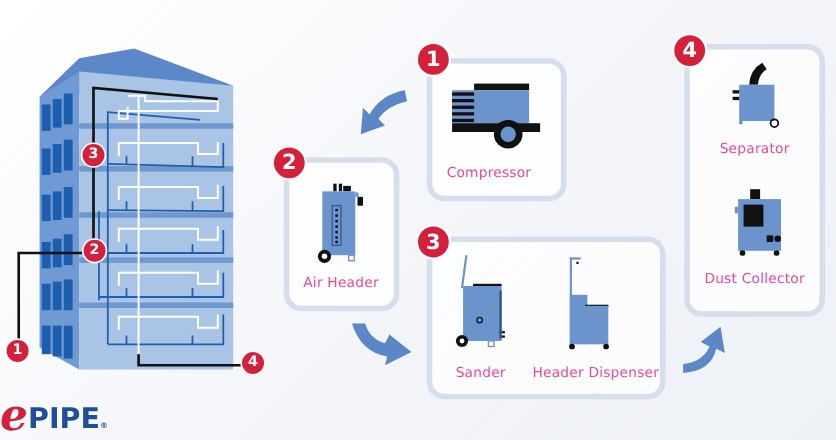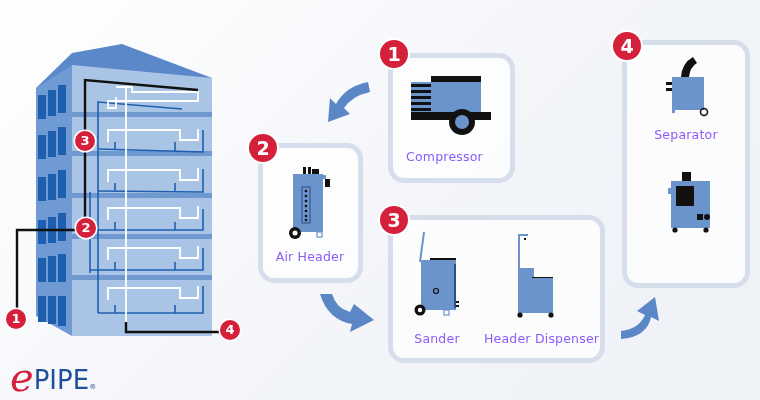--- a/index.html
+++ b/index.html
@@ -19,26 +19,26 @@
     background: #d4203a; color: #fff; font-weight: bold;
     font-size: 19px; line-height: 28px; text-align: center;
     box-shadow: 0 0 0 2px #ffffff;
     font-family: "DejaVu Sans", sans-serif;
   }
   .badge.small {
     width: 20px; height: 20px; font-size: 13px; line-height: 20px;
     box-shadow: 0 0 0 1.5px #ffffff;
   }
   .label {
-    position: absolute; color: #8b5cf6; font-size: 12.5px;
+    position: absolute; color: #ec4899; font-size: 12.5px;
     text-align: center; white-space: nowrap; letter-spacing: 0.2px;
   }
   .logo {
-    position: absolute; left: 10px; top: 352px;
-    font-family: "DejaVu Sans", sans-serif; font-weight: normal;
+    position: absolute; left: 0; top: 352px;
+    font-family: "DejaVu Sans", sans-serif; font-weight: bold;
   }
   .logo .e {
     color: #d4203a; font-style: italic; font-size: 40px;
     font-family: "DejaVu Serif", serif; display: inline-block;
     transform: translateY(2px);
   }
   .logo .pipe {
     color: #1f4e9b; font-size: 26px; letter-spacing: 0px;
   }
   .logo .reg { color: #1f4e9b; font-size: 7px; }
@@ -216,20 +216,21 @@
   <rect x="20" y="2" width="9" height="9" fill="#111"></rect>
   <rect x="9" y="11" width="39" height="47" fill="#6b93cc"></rect>
   <rect x="6" y="18" width="3" height="6" fill="#6b93cc"></rect>
   <rect x="14" y="16" width="18" height="20" fill="#111"></rect>
   <rect x="35" y="44" width="6" height="6" fill="#111"></rect>
   <circle cx="45" cy="47" r="3" fill="#111"></circle>
   <circle cx="13" cy="60" r="2.6" fill="#111"></circle>
     <circle cx="44" cy="60" r="2.6" fill="#111"></circle>
 </svg>
 <div class="label" style="left:622px;top:246px;width:128px;line-height:14px">
+  <div>Dust Collector</div>
 </div>
 
 <svg class="abs" style="left:320px;top:78px" width="55" height="50" viewBox="0 0 55 50">
   <path d="M48 4 L50 14 Q32 18 24 30 L30 36 L8 44 L10 20 L16 26 Q26 8 48 4 Z" fill="#5b87c7"></path>
 </svg>
 <svg class="abs" style="left:318px;top:290px" width="65" height="45" viewBox="0 0 65 45">
   <path d="M2 4 L14 4 Q18 18 32 22 L36 14 L56 30 L32 42 L34 34 Q10 30 2 4 Z" fill="#5b87c7"></path>
 </svg>
 <svg class="abs" style="left:617px;top:295px" width="50" height="50" viewBox="0 0 50 50">
   <path d="M4 44 L4 36 Q22 34 28 20 L20 16 L38 2 L42 26 L34 22 Q30 42 4 44 Z" fill="#5b87c7"></path>

